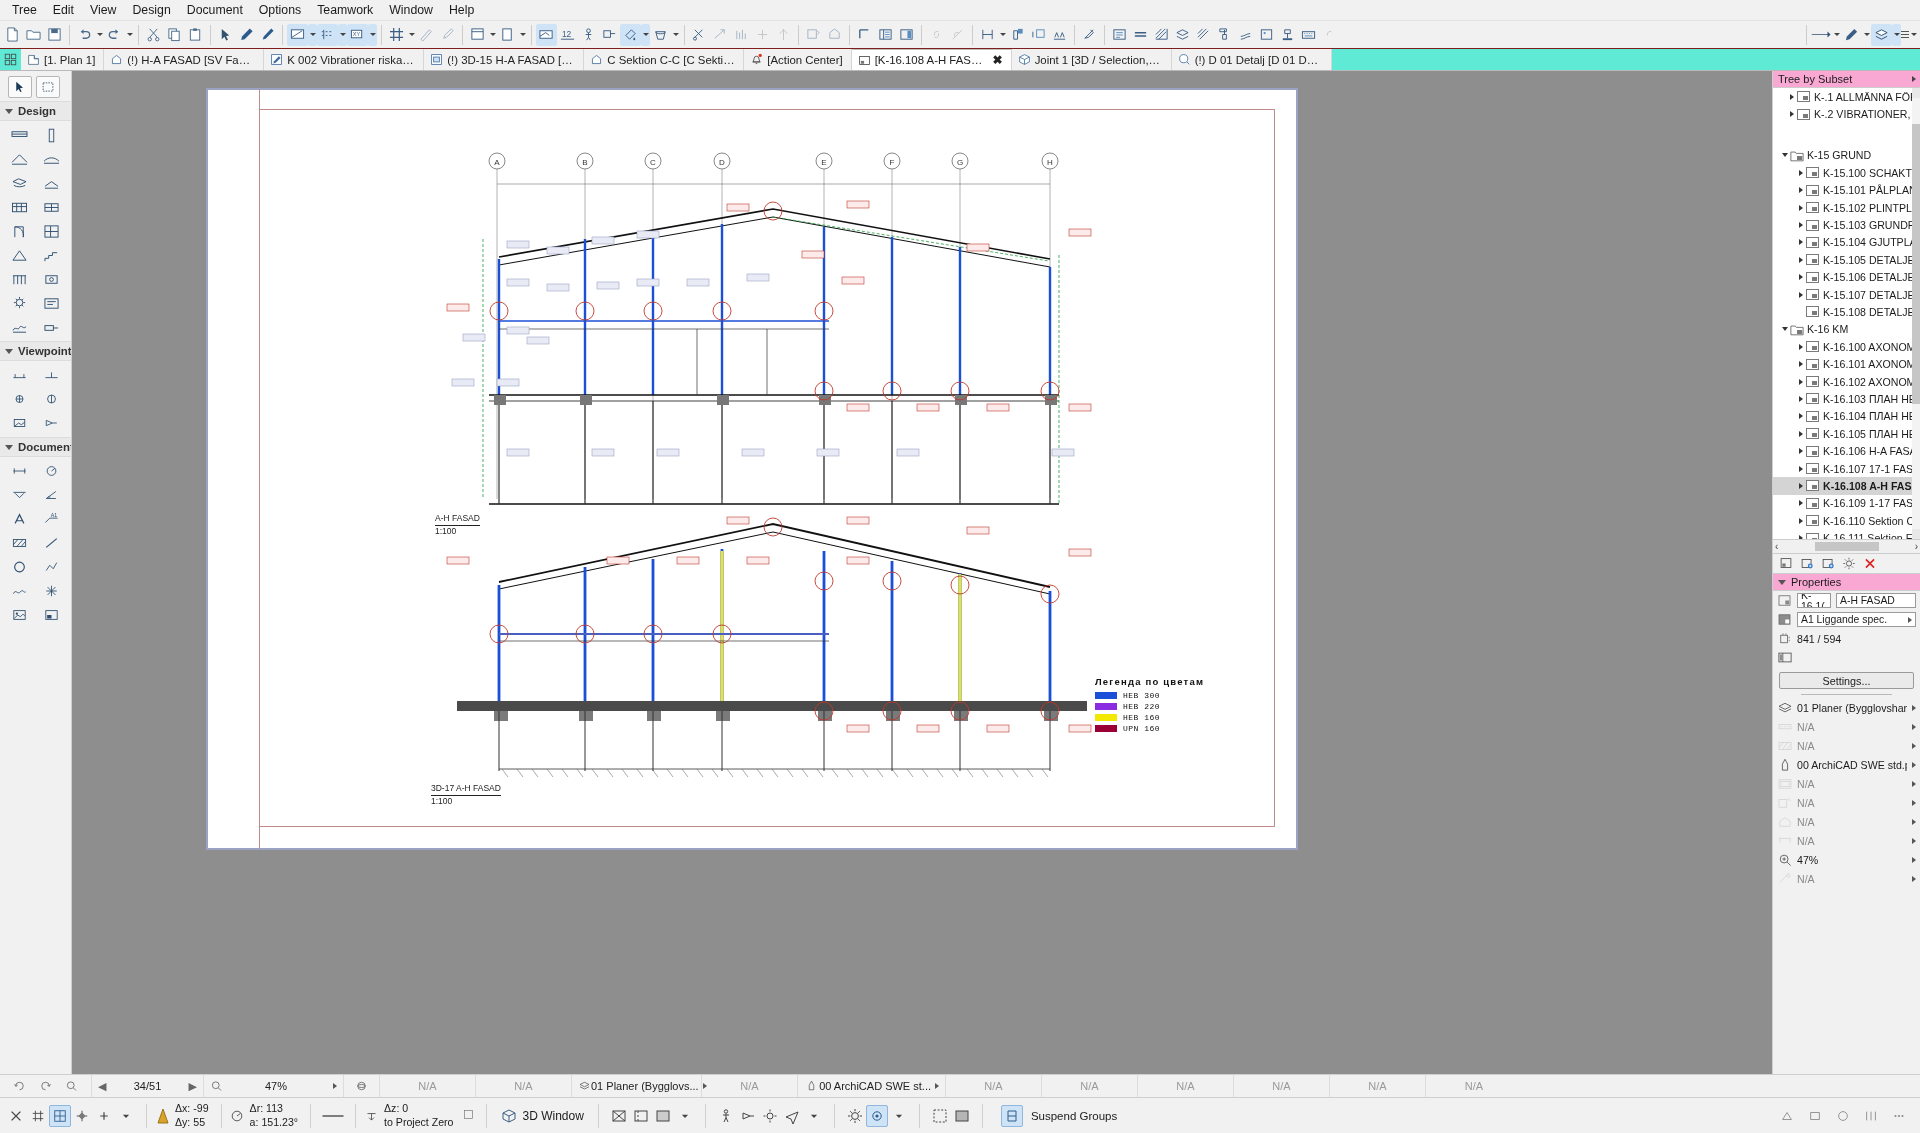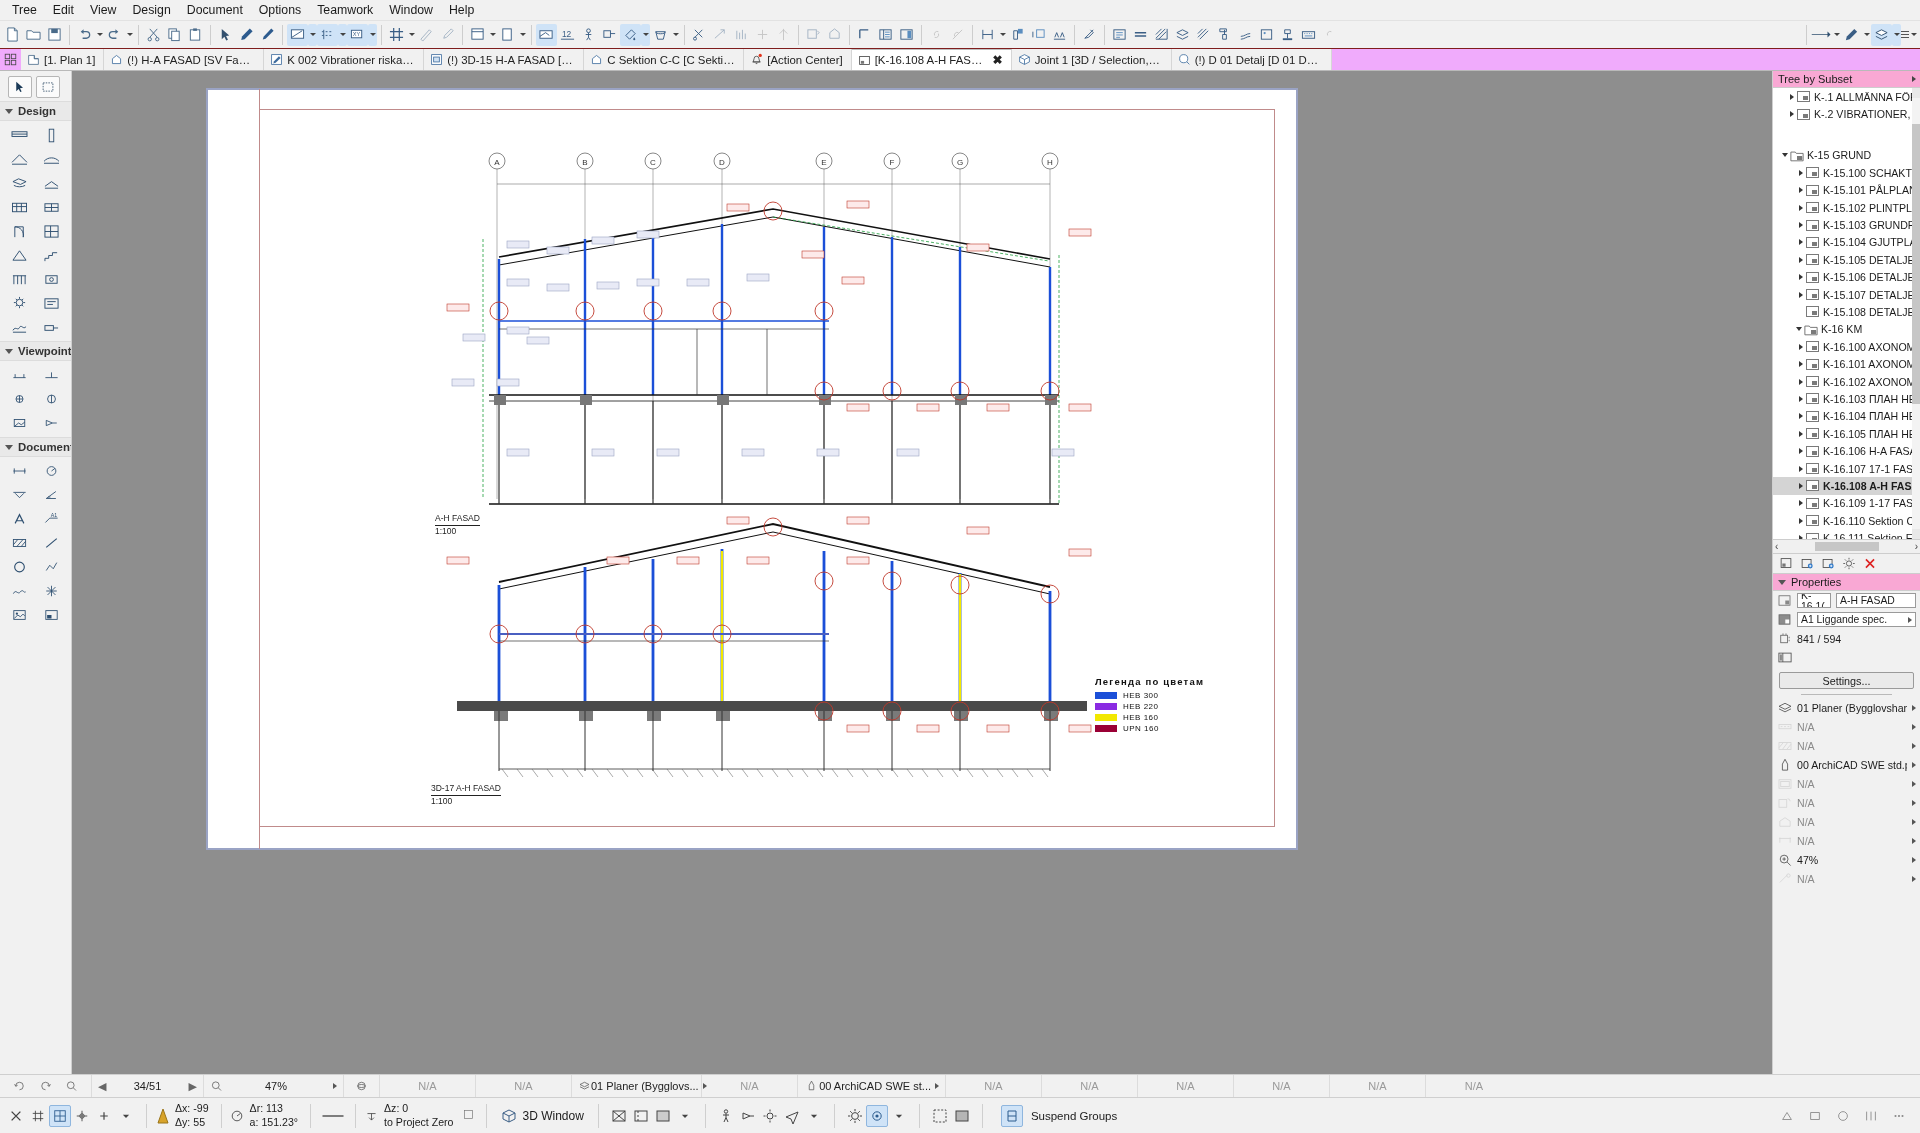--- a/index.html
+++ b/index.html
@@ -52,21 +52,21 @@
   .ticon.dim { opacity:.42; }
   .caret { width:9px; height:22px; display:flex; align-items:center; justify-content:center; }
   .caret::after{ content:""; border-left:3.2px solid transparent; border-right:3.2px solid transparent; border-top:3.8px solid #444; }
   .caret.on { background:#cfe3f7; border-radius:2px; }
   .tb-right{ margin-left:auto; display:flex; align-items:center; }
   .mini-stack{ display:flex; flex-direction:column; justify-content:center; height:22px; gap:2px; }
   .mini-stack div{ width:8px;height:0;border-top:1px solid #555;}
 
   
   .tabbar {
-    flex:0 0 22px; background:#f0abfc; display:flex; align-items:stretch;
+    flex:0 0 22px; background:#5eead4; display:flex; align-items:stretch;
     border-bottom:1px solid #b9b9b9; font-size:11.4px;text-align:center;
   }
   .tab-tools { display:flex; align-items:center; padding:0 4px; gap:5px; }
   .tab {
     display:flex; align-items:center; gap:4px; padding:0 8px 0 6px;
     border-right:1px solid #d6d6d6; max-width:160px; white-space:nowrap;
     overflow:hidden; color:#222; background:#f1f1f1;
   }
   .tab.active { background:#ffffff; border-top:1px solid #c0c0c0; }
   .tab .tname{ overflow:hidden; text-overflow:ellipsis; }
@@ -100,21 +100,21 @@
   }
   .sheet-border{ position:absolute; left:52px; top:20px; right:22px; bottom:22px; border:1px solid #c08b8b; }
   .sheet-blueline{ position:absolute; left:0; top:0; right:0; bottom:0; border:1px solid #9aa3c4; }
   .vruler-l,.vruler-r{ position:absolute; width:1px; background:#c08b8b; }
   .dwg-label{ position:absolute; font-size:8.5px; color:#222; line-height:1.25; }
   .dwg-label u{ text-decoration:none; border-bottom:1px solid #222; padding-bottom:1px; display:inline-block; }
   .legend{ position:absolute; font-size:9px; color:#111; }
   .legend h4{ font-size:9.5px; font-weight:bold; letter-spacing:1.2px; margin-bottom:4px; }
   .legend-row{ display:flex; align-items:center; gap:6px; margin-bottom:2px; }
   .legend-sw{ width:22px; height:7px; }
-  .legend-txt{ font-size:8px; letter-spacing:.5px; }
+  .legend-txt{ font-size:8px; letter-spacing:.5px;font-family:Liberation Mono, monospace; }
 
   
   .rightbar{
     width:148px; flex:0 0 148px; background:#f1f1f1; border-left:1px solid #cfcfcf;
     display:flex; flex-direction:column; font-size:11px; overflow:hidden;
   }
   .rp-head{
     height:17px; background:#f9a8d4; display:flex; align-items:center; justify-content:space-between;
     padding:0 4px 0 5px; border-bottom:1px solid #cdcdcd; font-size:11px;
   }
@@ -1165,21 +1165,21 @@
             <div class="trow" style="padding-left: 22px;">
               <span class="chev right"></span>
               <span class="tico"></span>
               <span class="tlabel">K-15.107 DETALJER</span>
             </div>
             <div class="trow" style="padding-left: 22px;">
               <span class="chev "></span>
               <span class="tico"></span>
               <span class="tlabel">K-15.108 DETALJER</span>
             </div>
-            <div class="trow" style="padding-left: 20px;">
+            <div class="trow" style="padding-left: 6px;">
               <span class="chev down"></span>
               <span class="tico folder"><svg width="14" height="12" viewBox="0 0 16 13">
                   <path d="M1 2h5l1.2 1.5H15V12H1z" fill="#fff" stroke="#666"></path>
                   <rect x="10" y="7" width="4" height="4" fill="#777"></rect>
                 </svg></span>
               <span class="tlabel">K-16 KM</span>
             </div>
             <div class="trow" style="padding-left: 22px;">
               <span class="chev right"></span>
               <span class="tico"></span>

